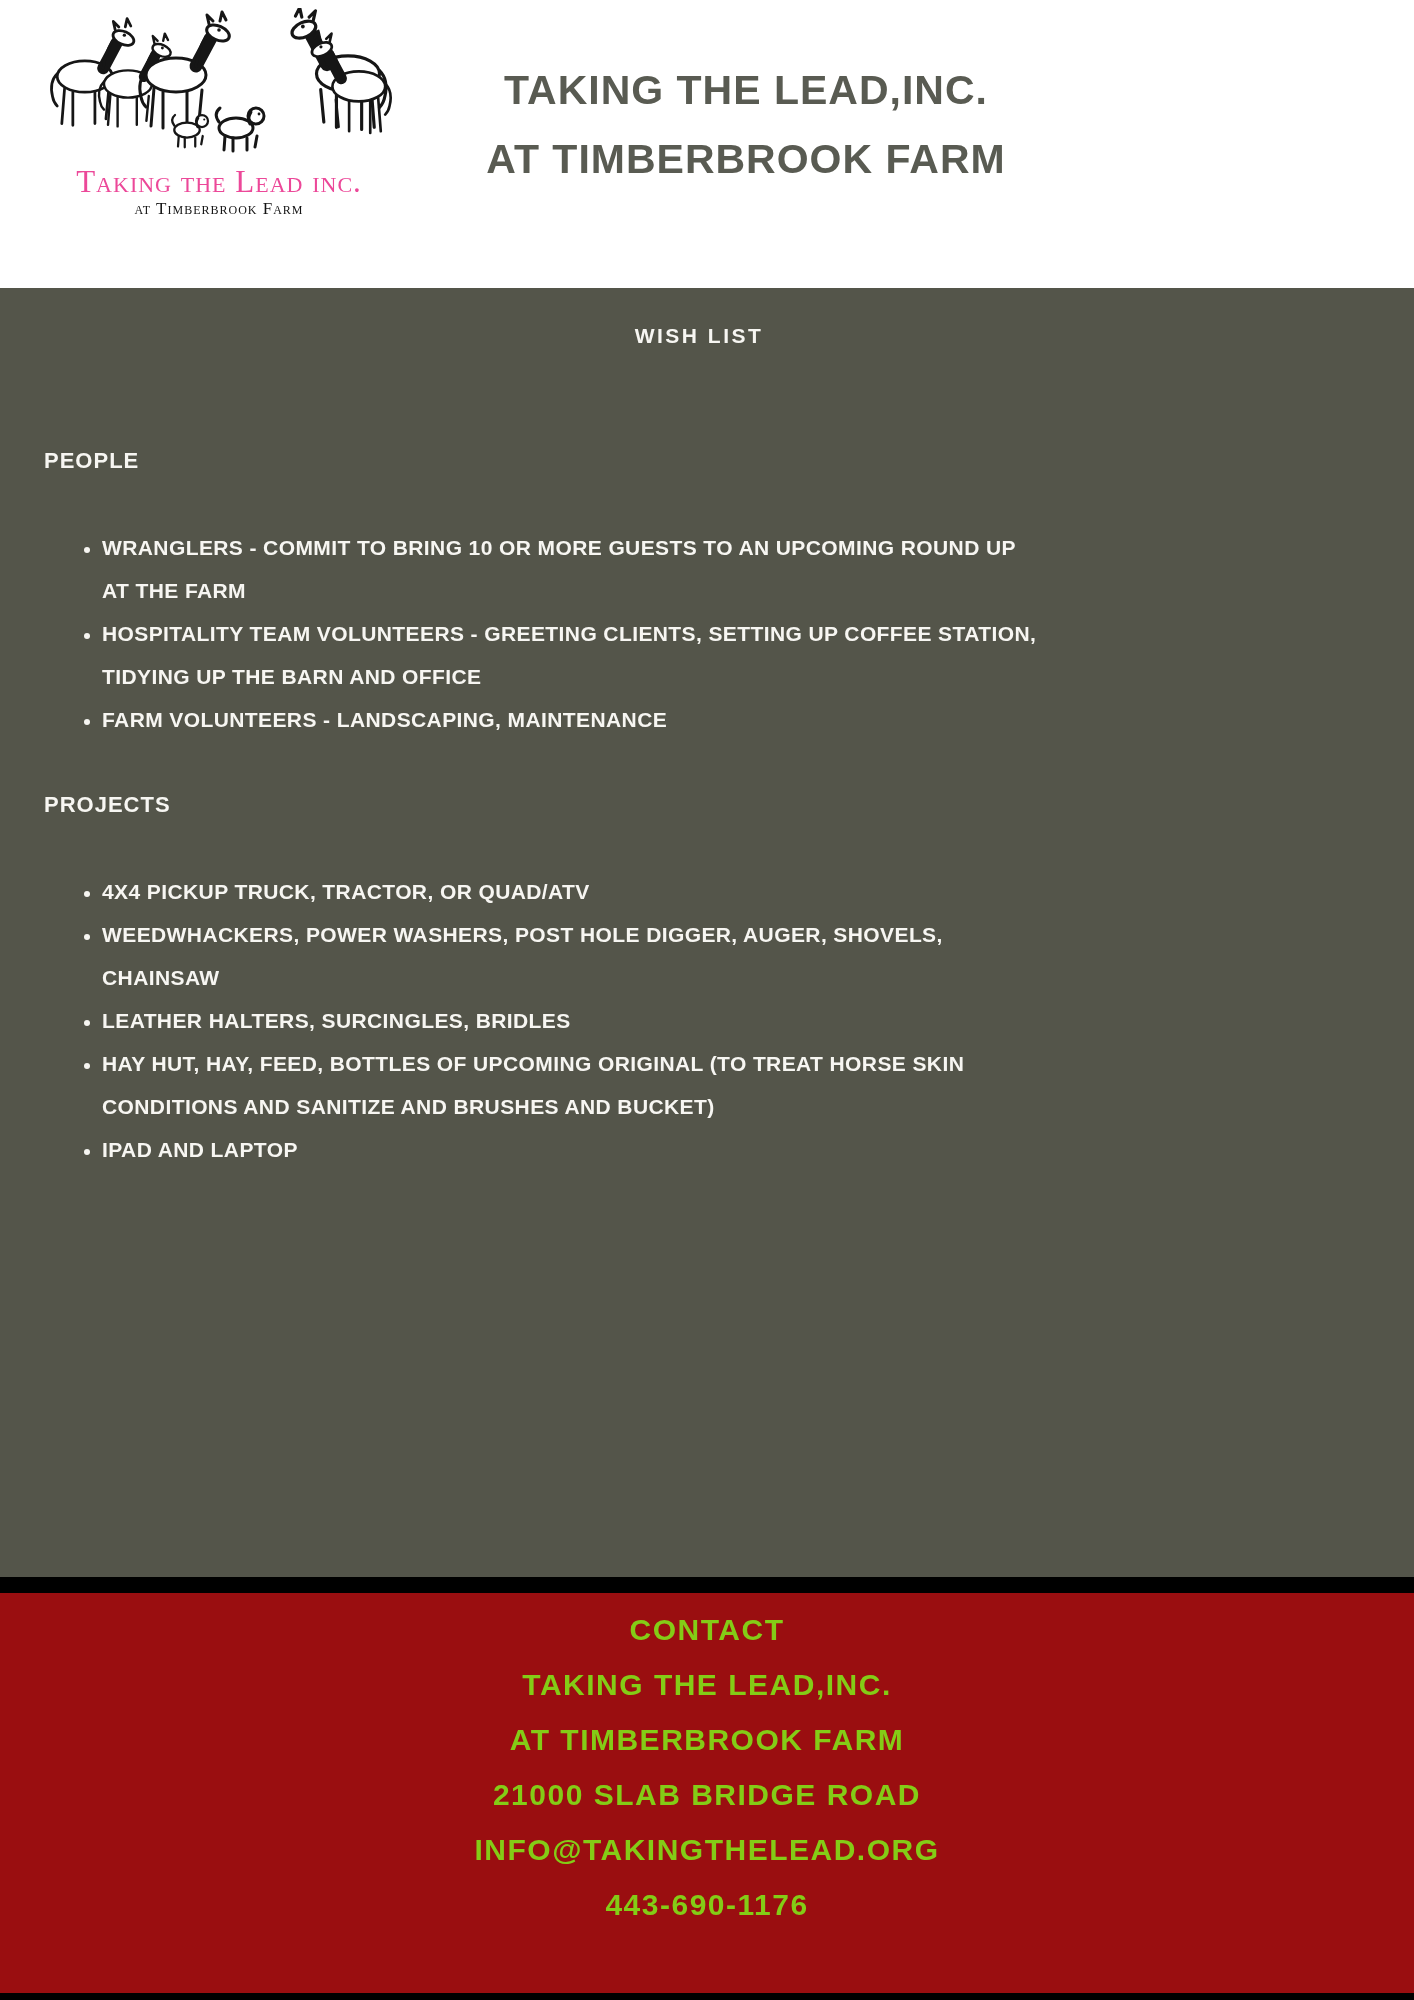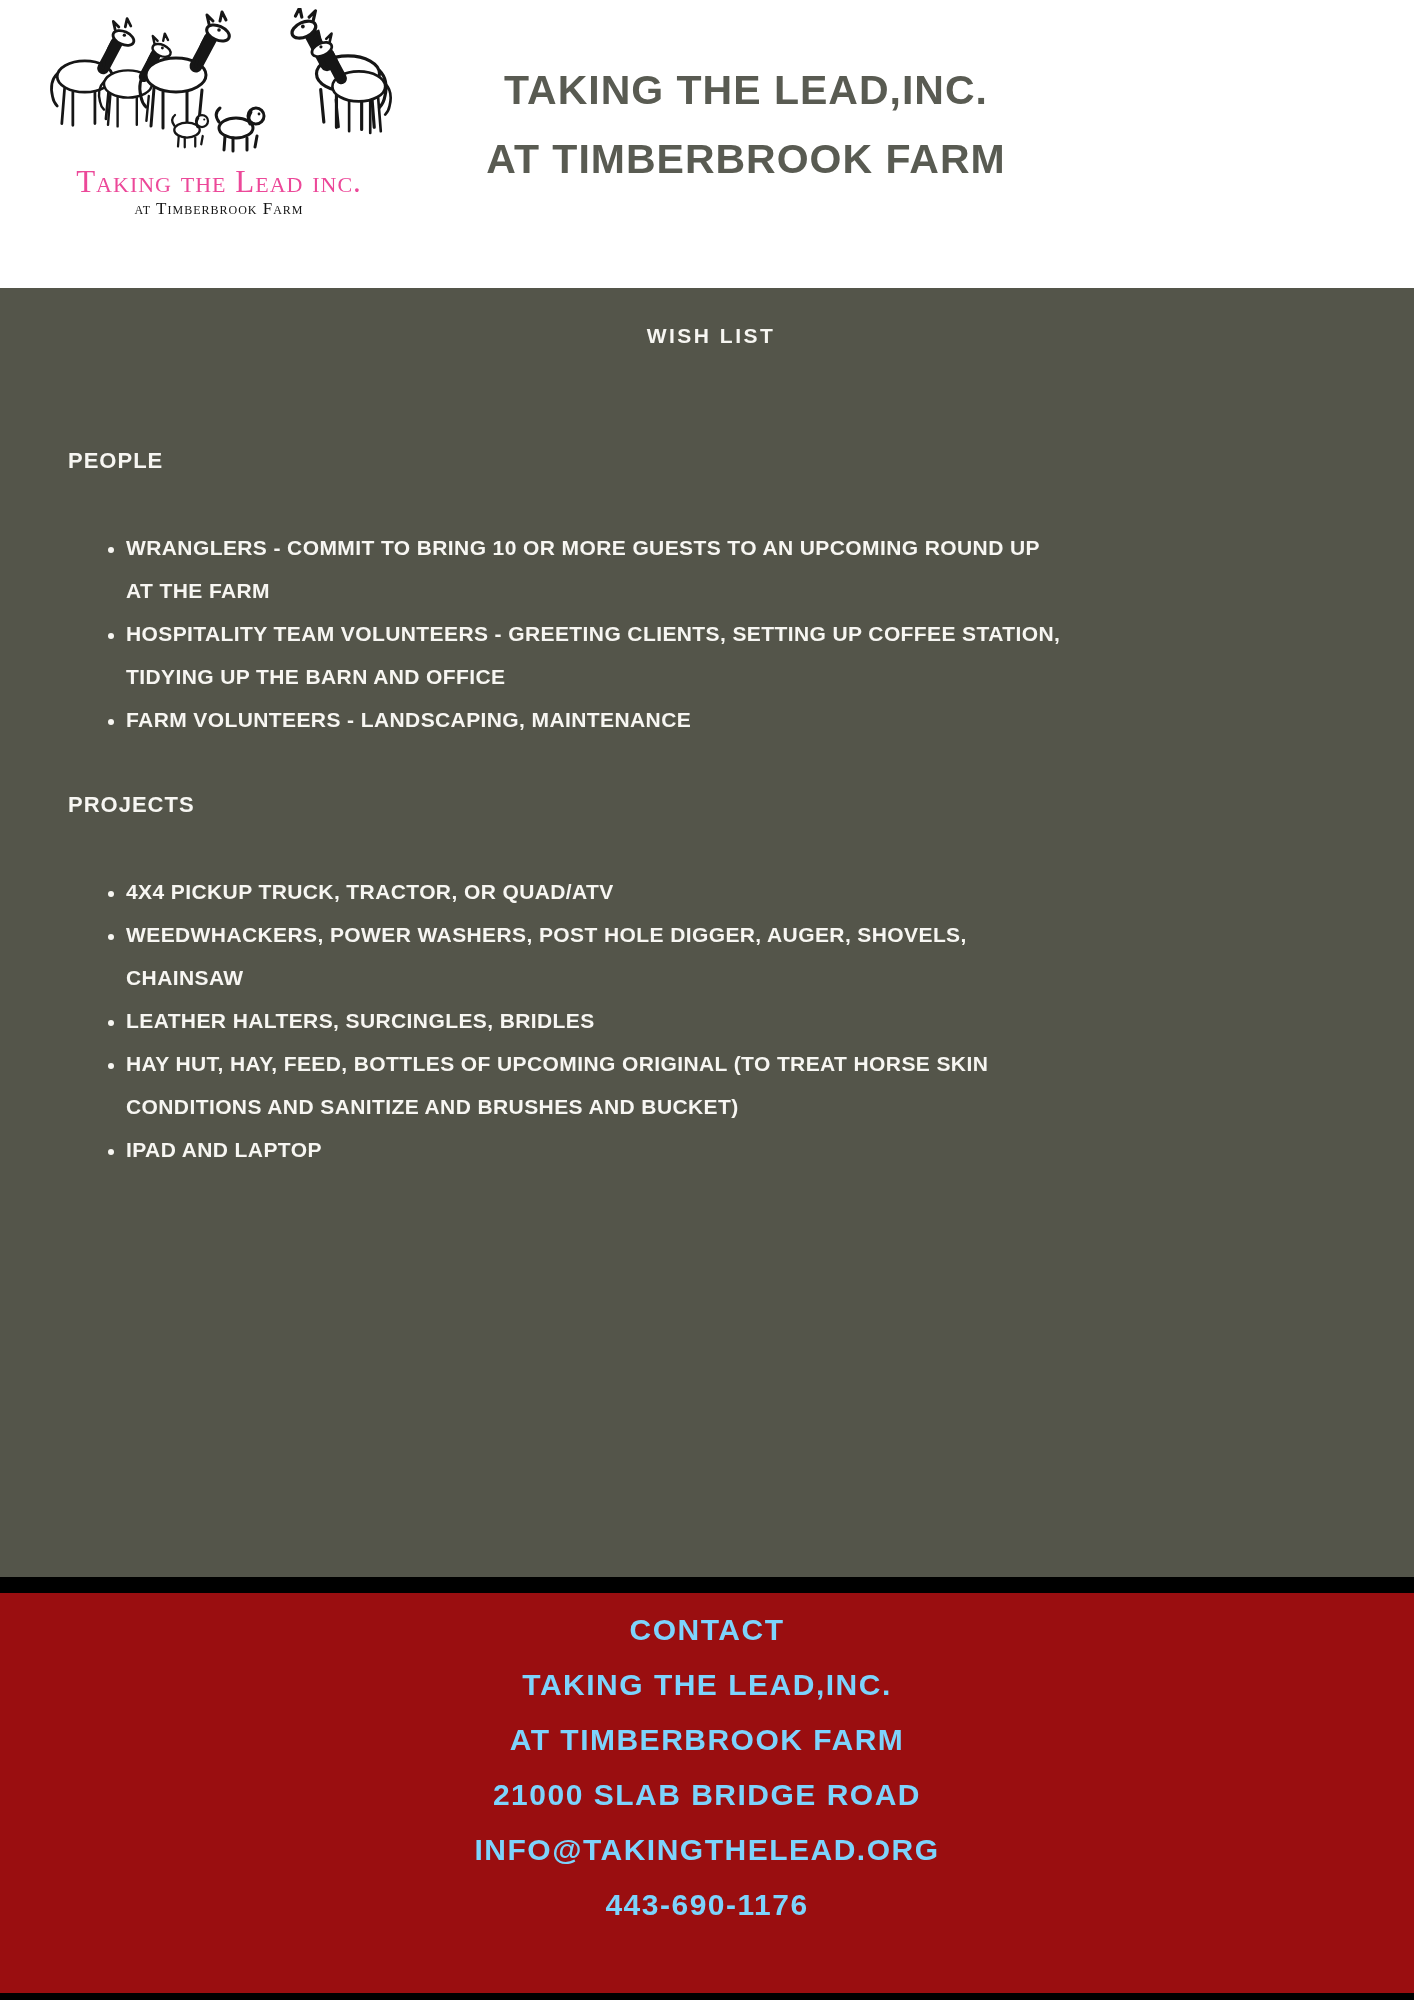--- a/index.html
+++ b/index.html
@@ -21,40 +21,40 @@
     font-size:17px;line-height:21px;letter-spacing:1px;color:#141414;
   }
   .title{
     position:absolute;top:56px;left:0;right:0;padding-left:78px;
     text-align:center;font-weight:bold;font-size:41px;line-height:69px;
     letter-spacing:1px;color:#595b52;
   }
   
   .wish{
     box-sizing:border-box;height:1289px;background:#54554a;color:#f7f6f2;
-    padding:26px 60px 0 68px;
+    padding:26px 60px 0 44px;
   }
   .wish-title{
     text-align:center;font-weight:bold;font-size:21px;letter-spacing:2.5px;
     line-height:43px;margin:0 0 82px 0;
   }
   .section-heading{
     font-size:22px;font-weight:bold;letter-spacing:1px;line-height:43px;margin:0 0 44px 0;
   }
   .section + .section{margin-top:42px;}
   ul.items{list-style:disc outside;margin:0;padding:0 0 0 58px;}
   ul.items li{
     font-size:21px;font-weight:bold;letter-spacing:0.4px;line-height:43px;
     white-space:pre-line;
   }
   ul.items li::marker{color:#f7f6f2;font-size:19px;}
   
   .black-bar{height:16px;background:#000000;}
   .contact{
-    box-sizing:border-box;height:400px;background:#9a0e10;color:#7dd3fc;
+    box-sizing:border-box;height:400px;background:#9a0e10;color:#84cc16;
     text-align:center;padding-top:9px;
   }
   .contact-line{font-size:30px;font-weight:bold;letter-spacing:1.5px;line-height:55px;}
   .bottom-strip{height:7px;background:#000000;}
 </style>
 </head>
 <body>
 
 <div class="page">
 

